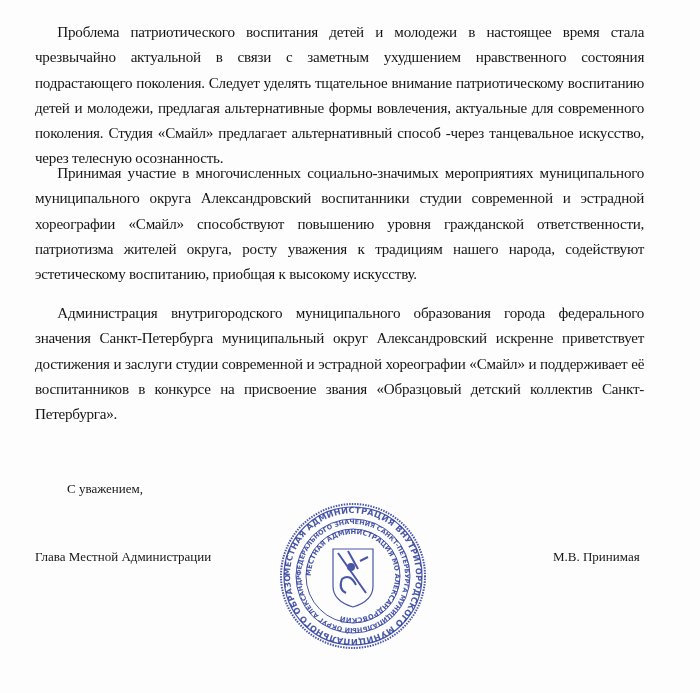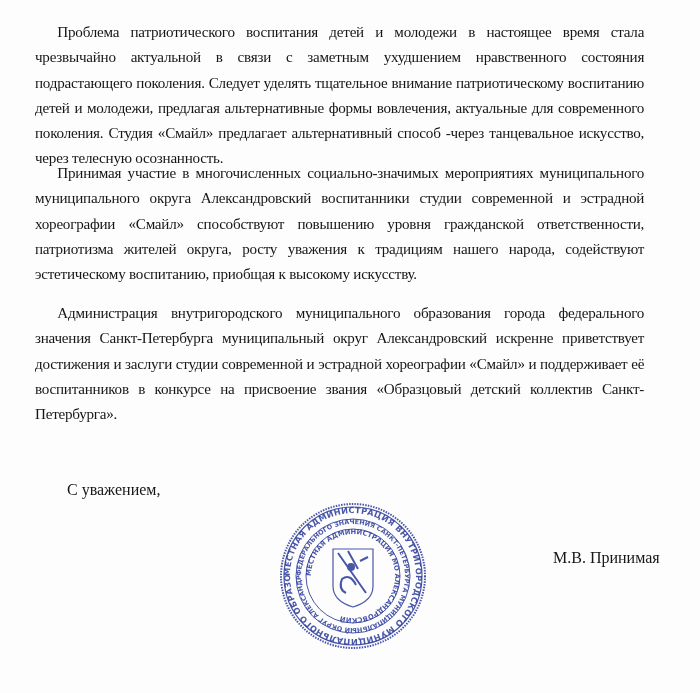--- a/index.html
+++ b/index.html
@@ -9,35 +9,36 @@
   }
   .page { position: absolute; left: 0; top: 0; width: 700px; height: 592px; }
   .para {
     position: absolute; left: 35px; width: 628px; margin: 0;
     font-size: 15.6px; line-height: 25.3px; text-align: justify; text-indent: 23px;
     letter-spacing: -0.25px; transform: scaleX(0.97); transform-origin: left top;
   }
   #p1 { top: 19px; }
   #p2 { top: 160px; }
   #p3 { top: 300px; }
-  .closing { position: absolute; font-size: 16px; }
+  .closing { position: absolute; font-size: 13px; }
   #greeting { left: 67px; top: 481px; }
   #position { left: 35px; top: 549px; }
   #signatory { left: 553px; top: 549px; }
   .stamp { position: absolute; left: 278px; top: 501px; width: 150px; height: 150px; }
 </style>
 </head>
 <body>
 
 <div class="page">
   <p class="para" id="p1">Проблема патриотического воспитания детей и молодежи в настоящее время стала чрезвычайно актуальной в связи с заметным ухудшением нравственного состояния подрастающего поколения. Следует уделять тщательное внимание патриотическому воспитанию детей и молодежи, предлагая альтернативные формы вовлечения, актуальные для современного поколения. Студия «Смайл» предлагает альтернативный способ -через танцевальное искусство, через телесную осознанность.</p>
   <p class="para" id="p2">Принимая участие в многочисленных социально-значимых мероприятиях муниципального муниципального округа Александровский воспитанники студии современной и эстрадной хореографии «Смайл» способствуют повышению уровня гражданской ответственности, патриотизма жителей округа, росту уважения к традициям нашего народа, содействуют эстетическому воспитанию, приобщая к высокому искусству.</p>
   <p class="para" id="p3">Администрация внутригородского муниципального образования города федерального значения Санкт-Петербурга муниципальный округ Александровский  искренне приветствует достижения и заслуги студии современной и эстрадной хореографии «Смайл» и поддерживает её воспитанников в конкурсе на присвоение звания «Образцовый детский коллектив Санкт-Петербурга».</p>
 
   <div class="closing" id="greeting">С уважением,</div>
+  <div class="closing" id="position">Глава Местной Администрации</div>
   <div class="closing" id="signatory">М.В. Принимая</div>
 
   <svg class="stamp" viewBox="0 0 150 150">
     <defs>
       <path id="ring-outer" d="M75,75 m-63,0 a63,63 0 1,1 126,0 a63,63 0 1,1 -126,0"></path>
       <path id="ring-mid" d="M75,75 m-52,0 a52,52 0 1,1 104,0 a52,52 0 1,1 -104,0"></path>
       <path id="ring-inner" d="M75,75 m-42,0 a42,42 0 1,1 84,0 a42,42 0 1,1 -84,0"></path>
     </defs>
     <g id="stamp-ink" fill="none" stroke="#2a3a9a" opacity="0.85">
       <circle cx="75" cy="75" r="72" stroke-width="2" stroke-dasharray="1.5 1.2"></circle>

